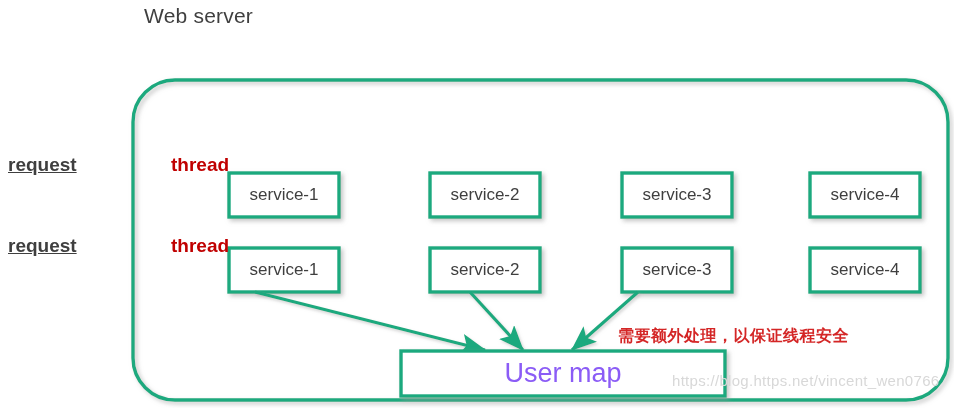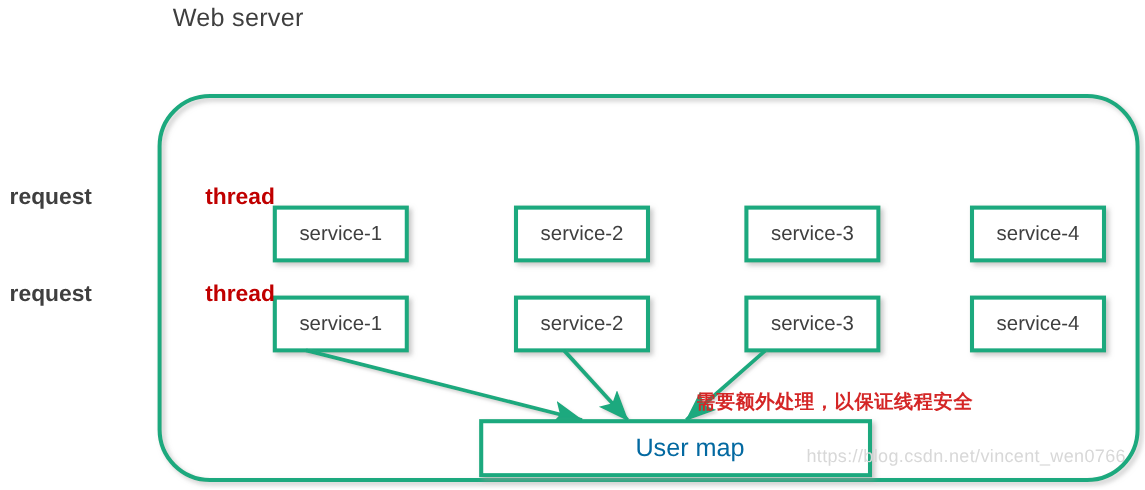--- a/index.html
+++ b/index.html
@@ -32,54 +32,54 @@
     left: 144px;
     top: 5px;
     font-size: 21px;
     color: #3f3f3f;
     letter-spacing: .2px;
   }
   .request-label {
     font-size: 19px;
     font-weight: bold;
     color: #3f3f3f;
+    text-decoration: underline;
   }
   .request-1 { left: 8px;  top: 155px; }
   .request-2 { left: 8px;  top: 236px; }
   .thread-label {
     font-size: 19px;
     font-weight: bold;
     color: #c00000;
     margin-left: 25px;
   }
   .thread-1 { left: 146px; top: 155px; }
   .thread-2 { left: 146px; top: 236px; }
   .note-label {
-    left: 580px;
+    left: 618px;
     top: 328px;
     font-size: 16px;
     font-weight: bold;
     color: #d42626;
     letter-spacing: .5px;
   }
   .box-text {
     position: absolute;
     display: flex;
     align-items: center;
     justify-content: center;
     font-size: 17px;
     color: #3f3f3f;
     pointer-events: none;
     white-space: nowrap;
     text-align: right;
   }
   .usermap-text {
-    font-size: 21px;
-    color: #0369a1;
-    margin-left: 12px;
+    font-size: 27px;
+    color: #8b5cf6;
   }
   .watermark {
     position: absolute;
     left: 672px;
     top: 372px;
     font-size: 15px;
     color: #d8d8d8;
     letter-spacing: .3px;
     white-space: nowrap;
   }
@@ -186,15 +186,15 @@
 
   <div class="box-text" style="left:229px; top:248px; width:110px; height:44px;">service-1</div>
   <div class="box-text" style="left:430px; top:248px; width:110px; height:44px;">service-2</div>
   <div class="box-text" style="left:622px; top:248px; width:110px; height:44px;">service-3</div>
   <div class="box-text" style="left:810px; top:248px; width:110px; height:44px;">service-4</div>
 
   <div class="box-text usermap-text" style="left:401px; top:351px; width:324px; height:45px;">User map</div>
 
   <div class="lbl note-label">需要额外处理，以保证线程安全</div>
 
-  <div class="watermark">https://blog.csdn.net/vincent_wen0766</div>
+  <div class="watermark">https://blog.https.net/vincent_wen0766</div>
 
 </div>
 
 </body></html>

